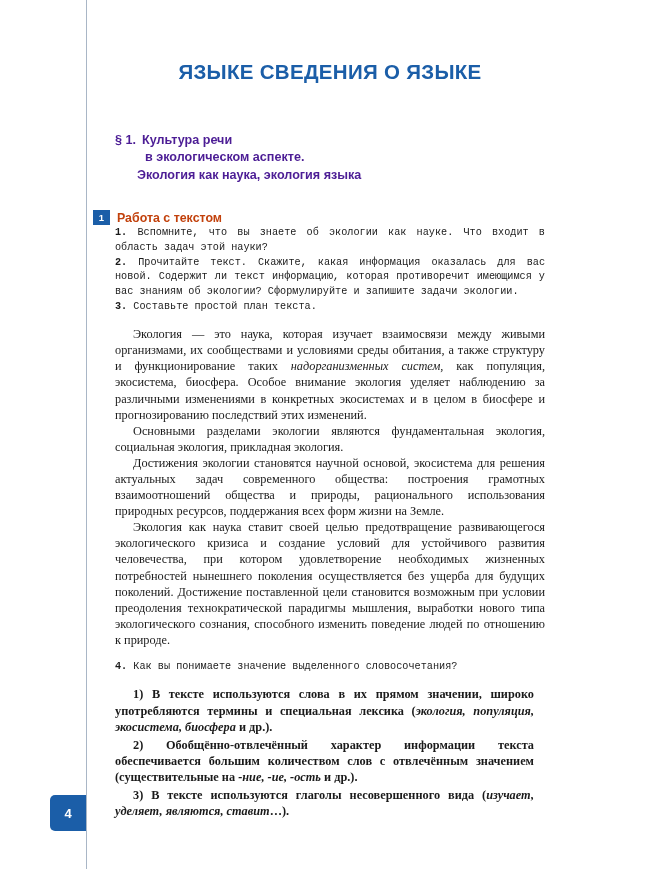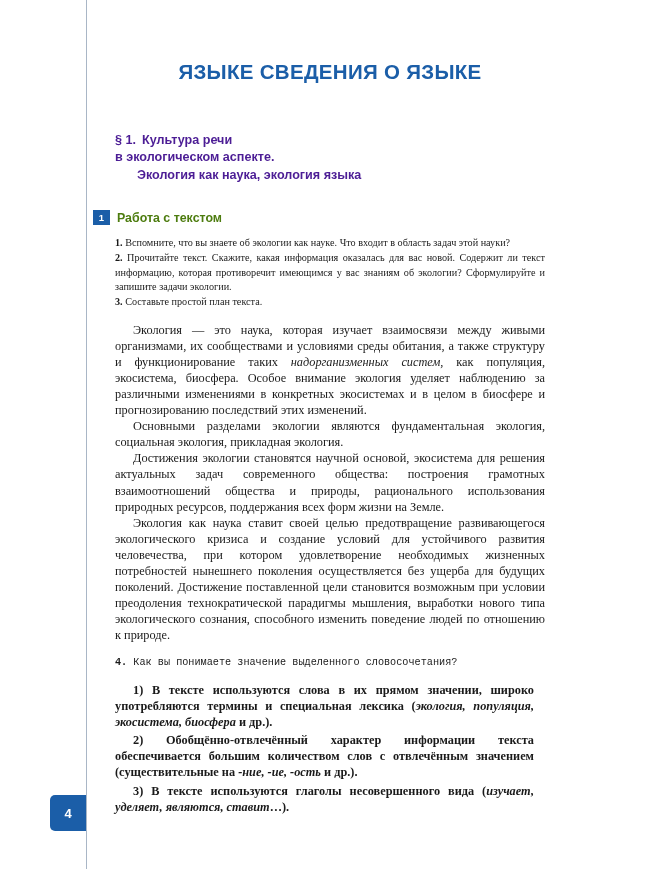--- a/index.html
+++ b/index.html
@@ -49,21 +49,21 @@
     color: #4c1d95;
     font-weight: bold;
     font-size: 12.6px;
     line-height: 1.42;
     margin-top: 47px;
     margin-left: 0px;
   }
   .para-head .num {
     margin-right: 6px;
   }
-  .para-head .l2 { display: block; }
+  .para-head .l2 { display: block; margin-left: 30px; }
   .para-head .l3 { display: block; margin-left: 22px; }
 
   .task-header {
     display: flex;
     align-items: center;
     margin-top: 25px;
     margin-left: -22px;
   }
   .task-badge {
     width: 17px;
@@ -73,27 +73,27 @@
     font-family: "Liberation Sans", sans-serif;
     font-size: 9.5px;
     font-weight: bold;
     display: flex;
     align-items: center;
     justify-content: center;
     margin-right: 7px;
   }
   .task-title {
     font-family: "Liberation Sans", sans-serif;
-    color: #4d7c0f;
+    color: #c2410c;
     font-weight: bold;
     font-size: 12.4px;
   }
   .q-list {
-    margin-top: 11px;
-    font-family: Liberation Serif, serif;
+    margin-top: 1px;
+    font-family: Liberation Mono, monospace;
     font-size: 10.2px;
     line-height: 1.42;
     text-align: justify;
   }
   .q-list p { margin: 0 0 0.5px 0; }
   .q-list b { font-weight: bold; }
 
   .body-text {
     margin-top: 12px;
     font-size: 12.3px;

